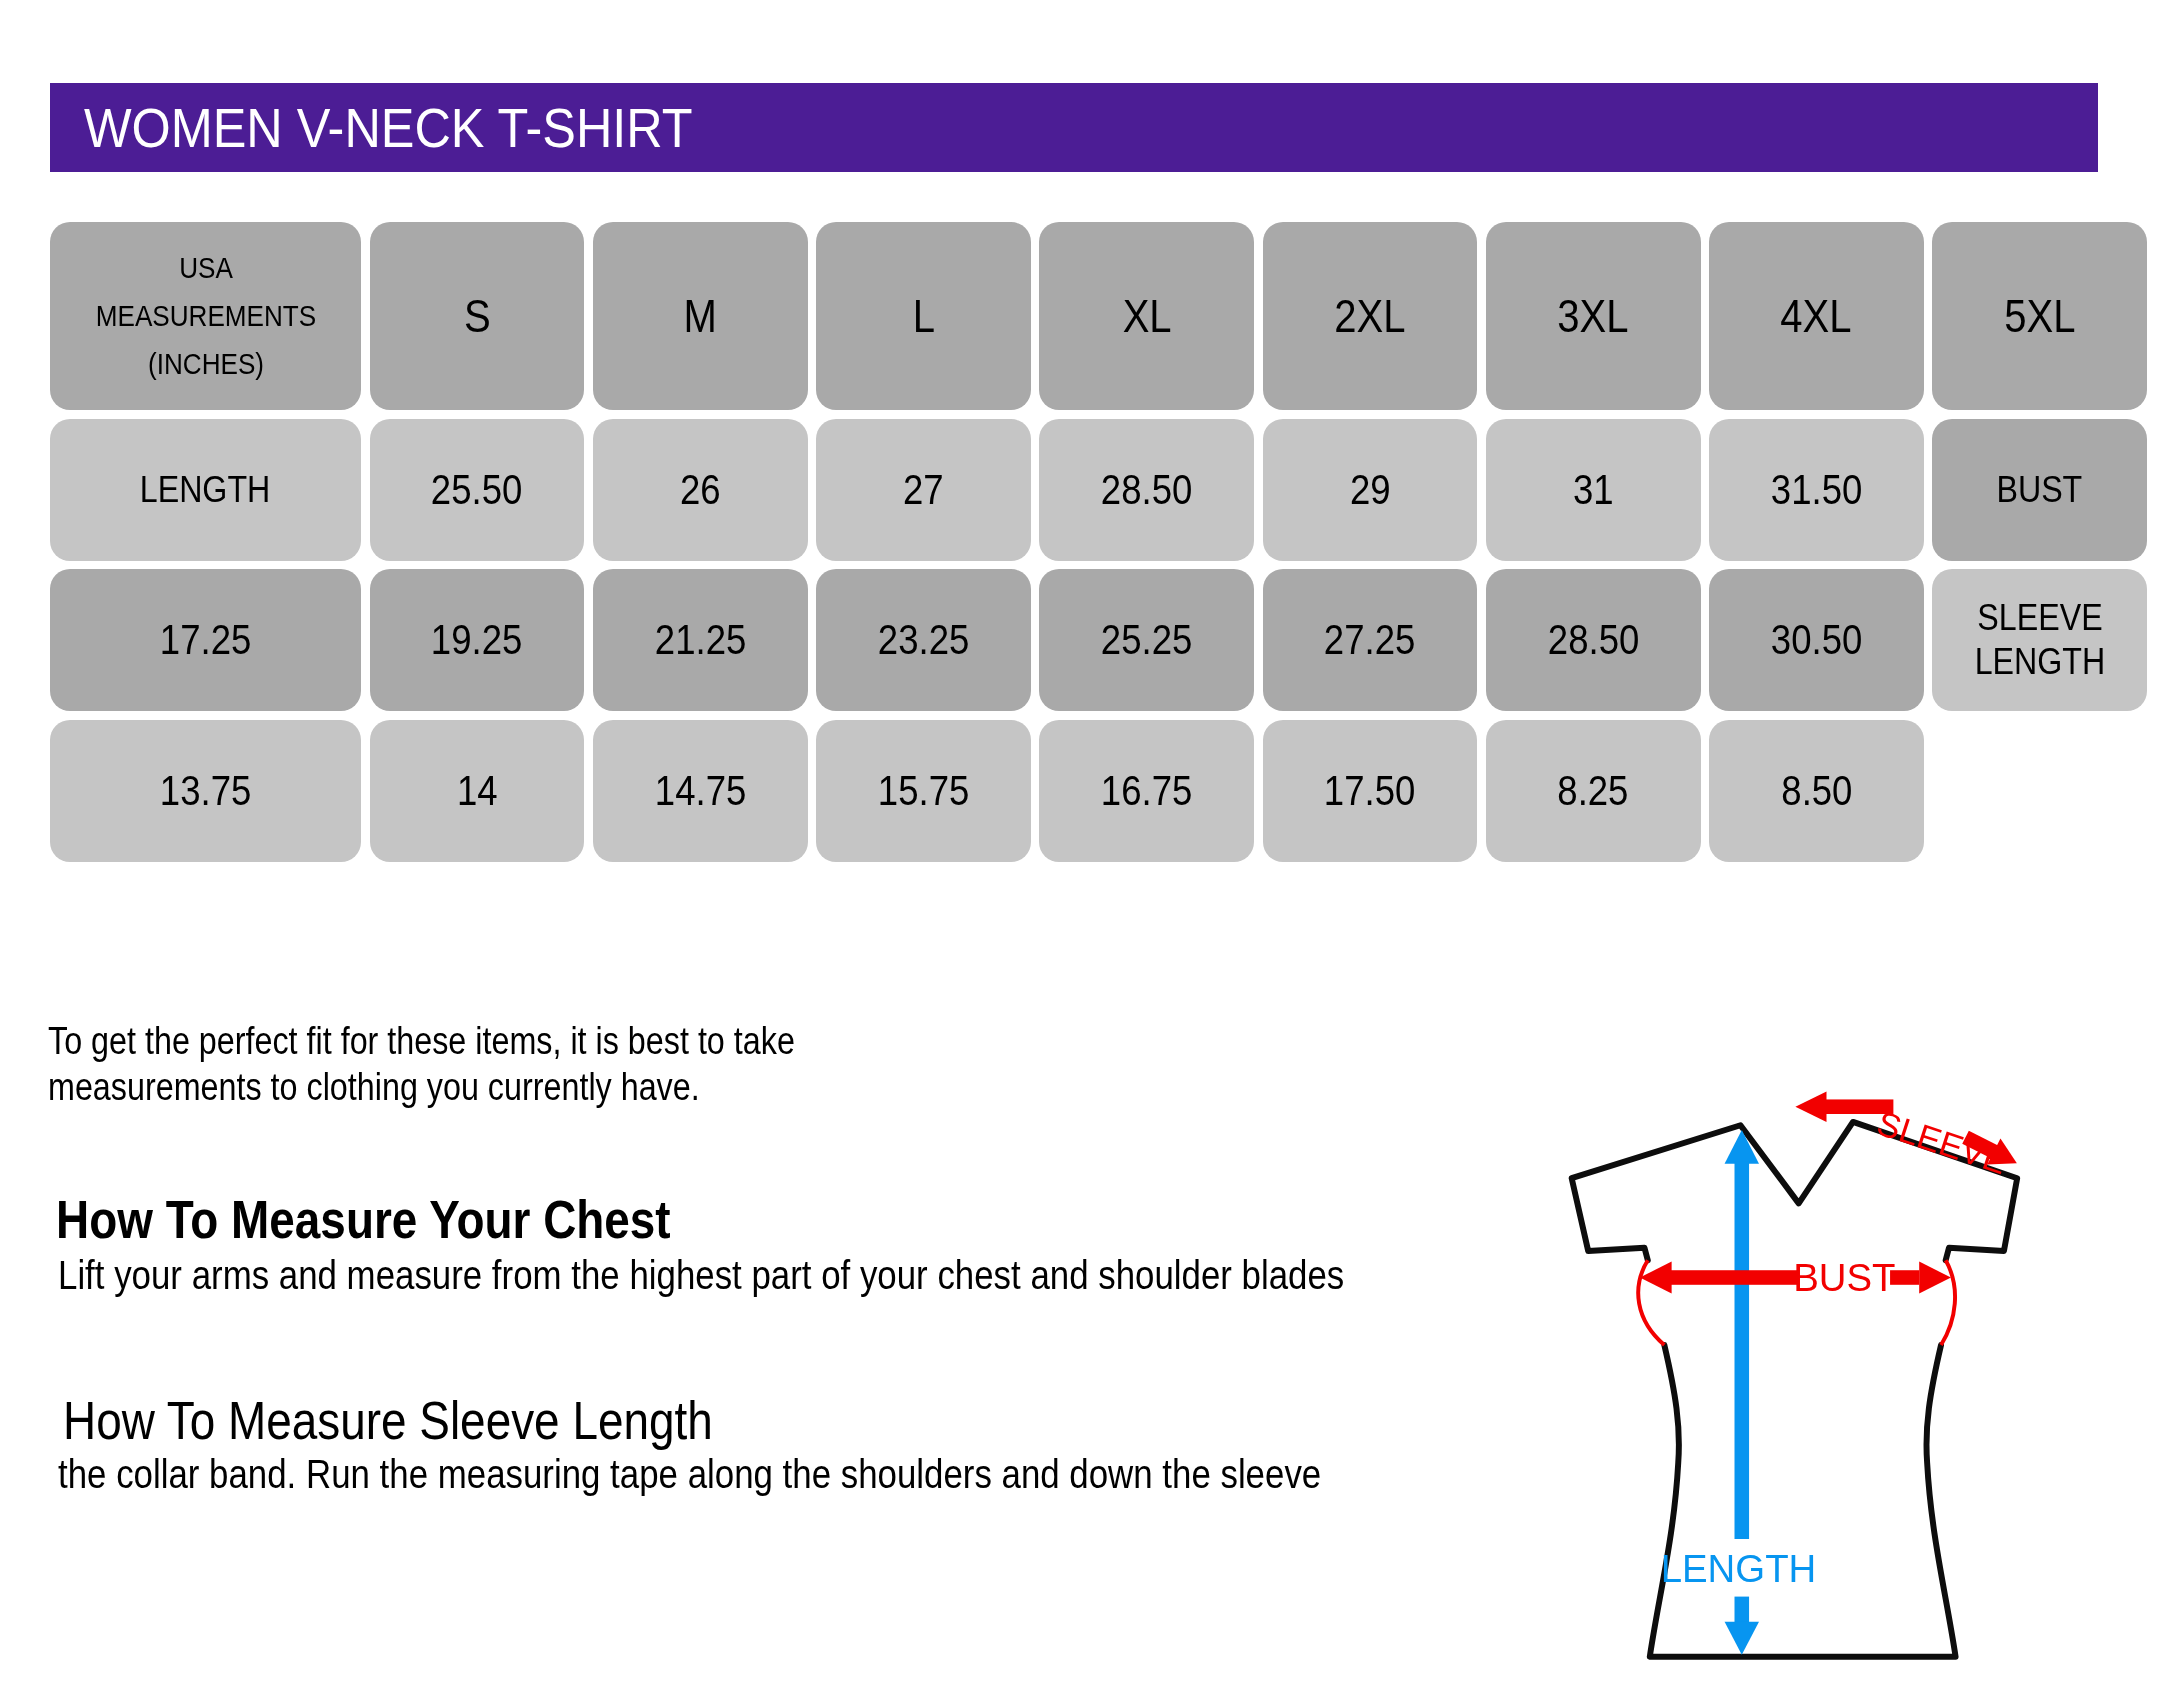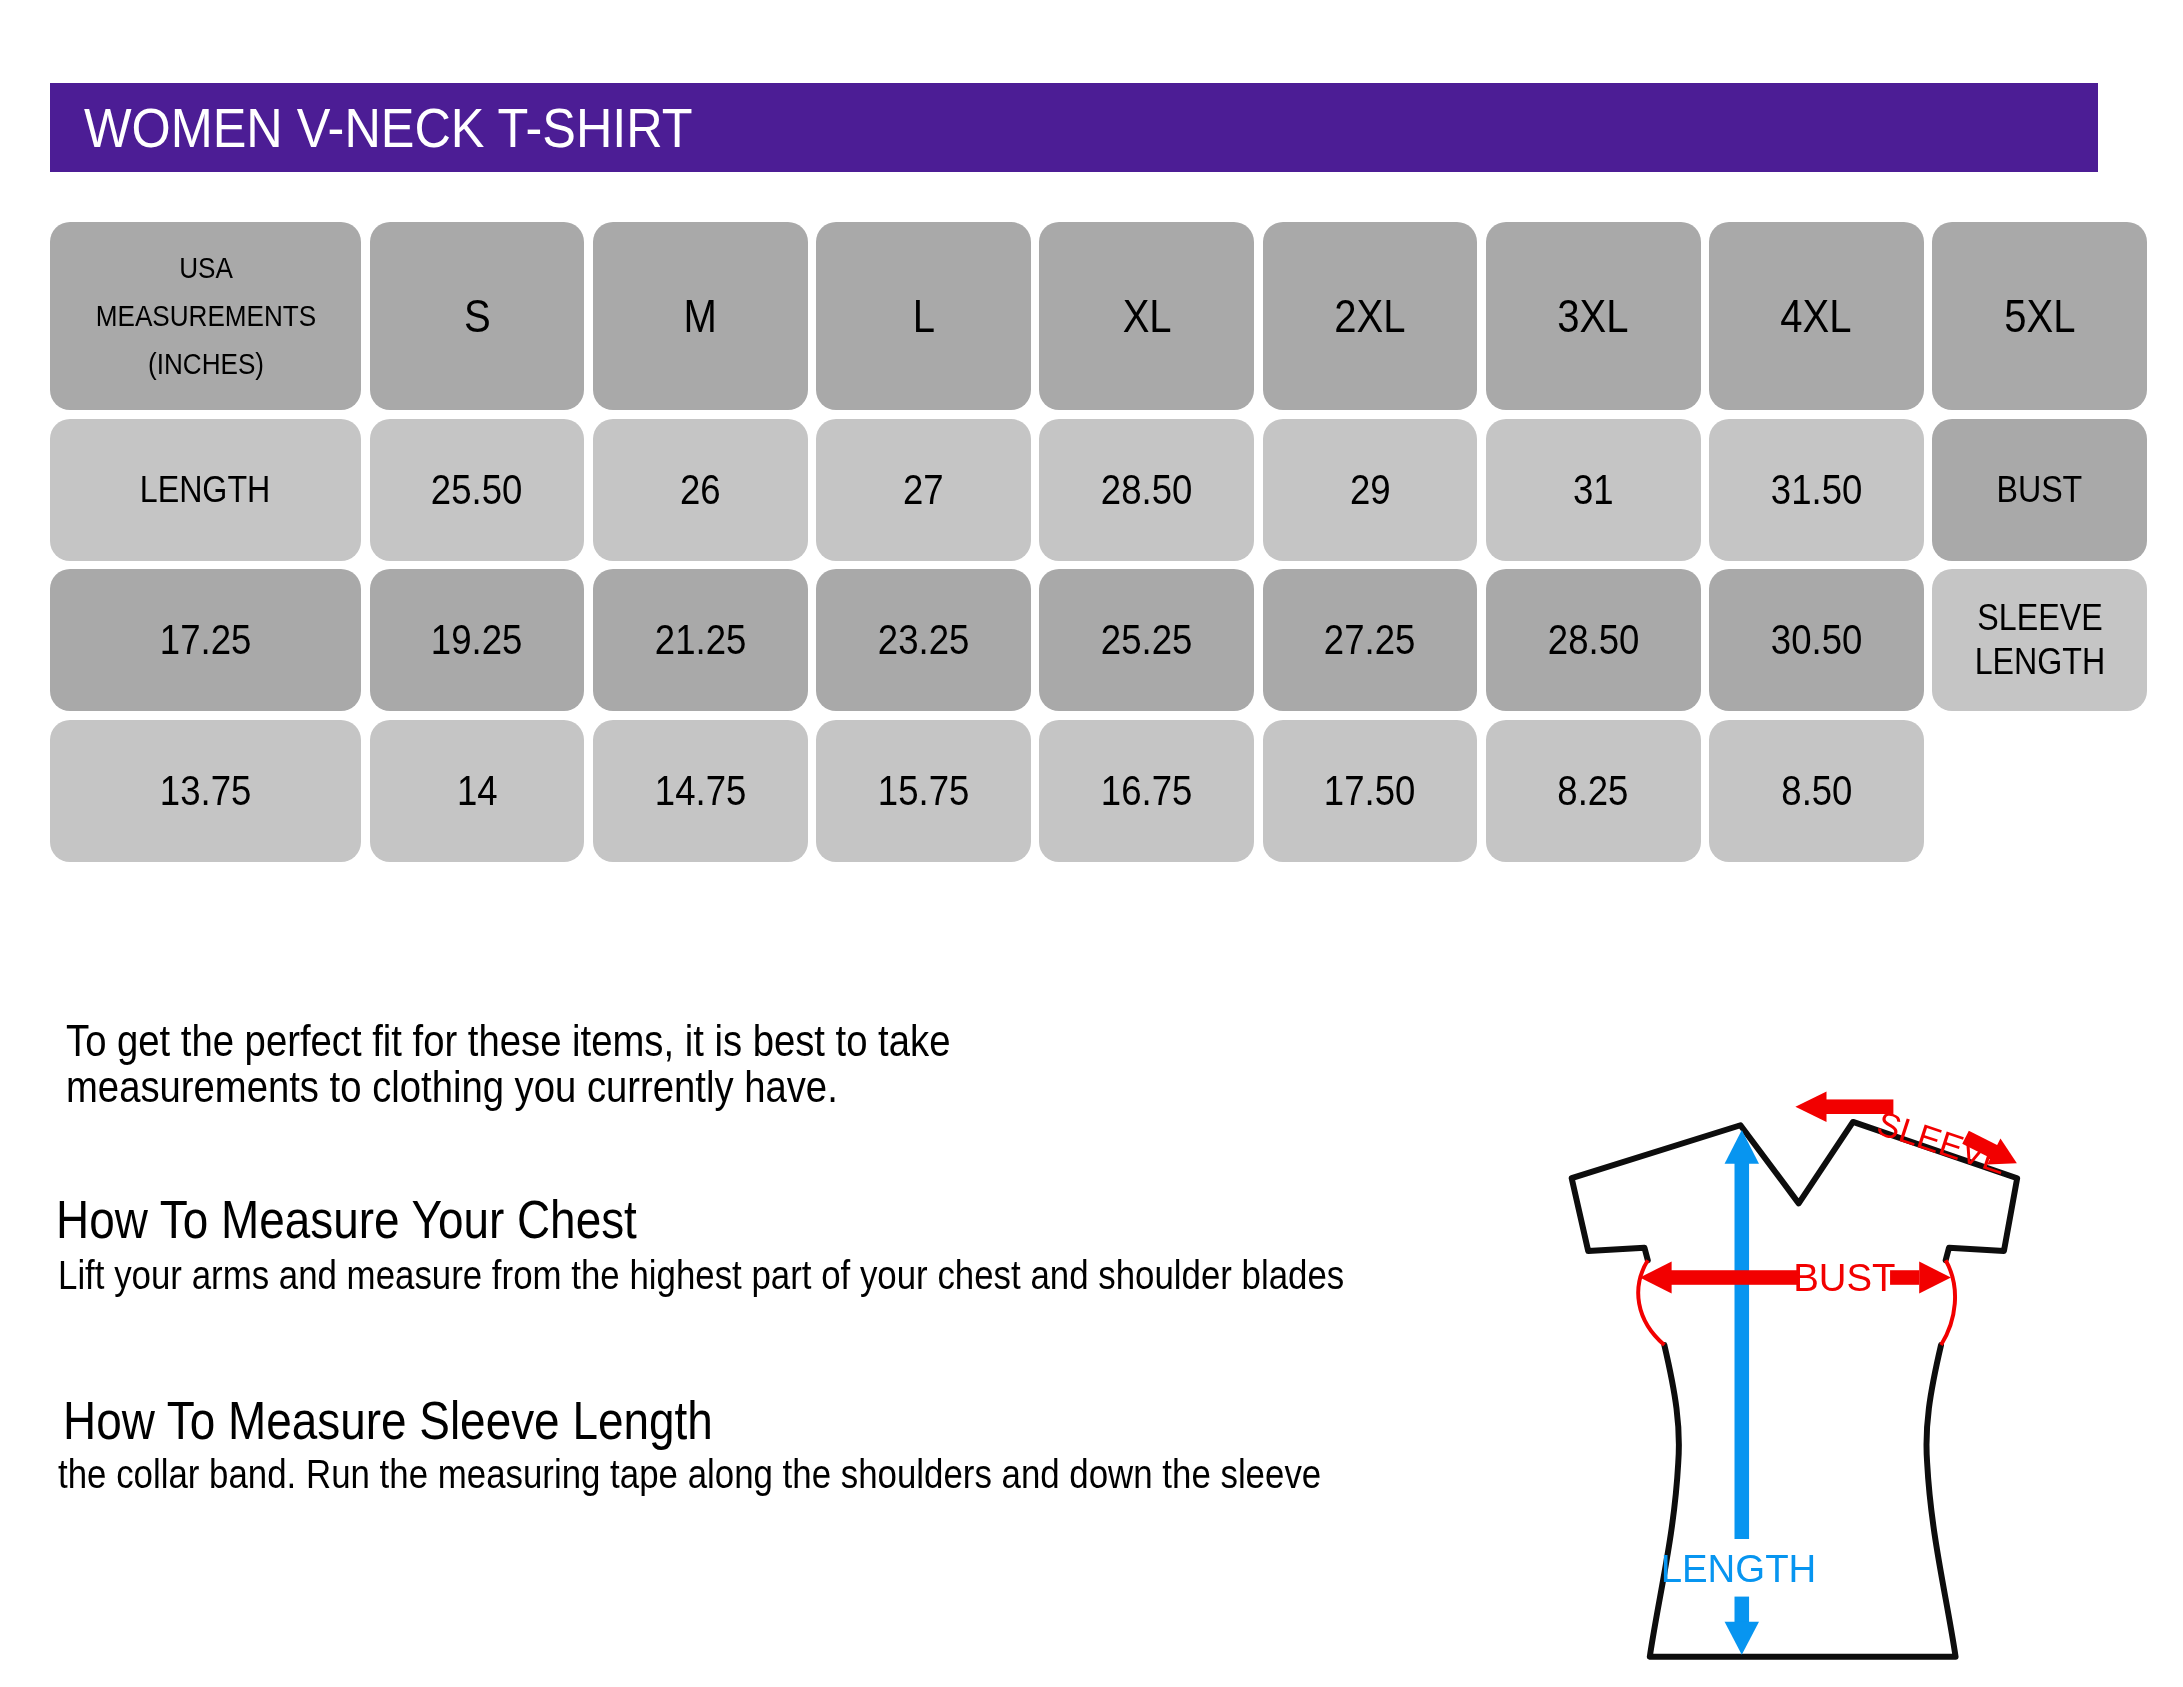--- a/index.html
+++ b/index.html
@@ -20,22 +20,22 @@
   .row-a{height:142px;background:#c5c5c5;}
   .row-b{height:142px;background:#a9a9a9;}
   .corner{font-size:30px;line-height:48px;}
   .corner .cxc{width:278px;}
   .size-h{font-size:46px;}
   .rlabel{font-size:37px;line-height:44px;}
   .rlabel .cxc{max-width:198px;}
   .val{font-size:42px;}
 
   
-  .intro{position:absolute;left:66px;top:1018px;font-size:45px;line-height:46px;}
-  .h-chest{position:absolute;left:56px;top:1188px;font-size:54px;font-weight:normal;}
+  .intro{position:absolute;left:48px;top:1018px;font-size:38px;line-height:46px;}
+  .h-chest{position:absolute;left:56px;top:1188px;font-size:54px;font-weight:bold;}
   .b-chest{position:absolute;left:58px;top:1252px;font-size:41px;line-height:46px;}
   .h-sleeve{position:absolute;left:63px;top:1389px;font-size:54px;font-weight:normal;}
   .b-sleeve{position:absolute;left:58px;top:1450px;font-size:41px;line-height:49px;}
 
   
   .diagram{position:absolute;left:1522px;top:1059px;width:662px;height:629px;}
   svg text{font-family:"Liberation Sans",sans-serif;}
 </style>
 </head>
 <body>

